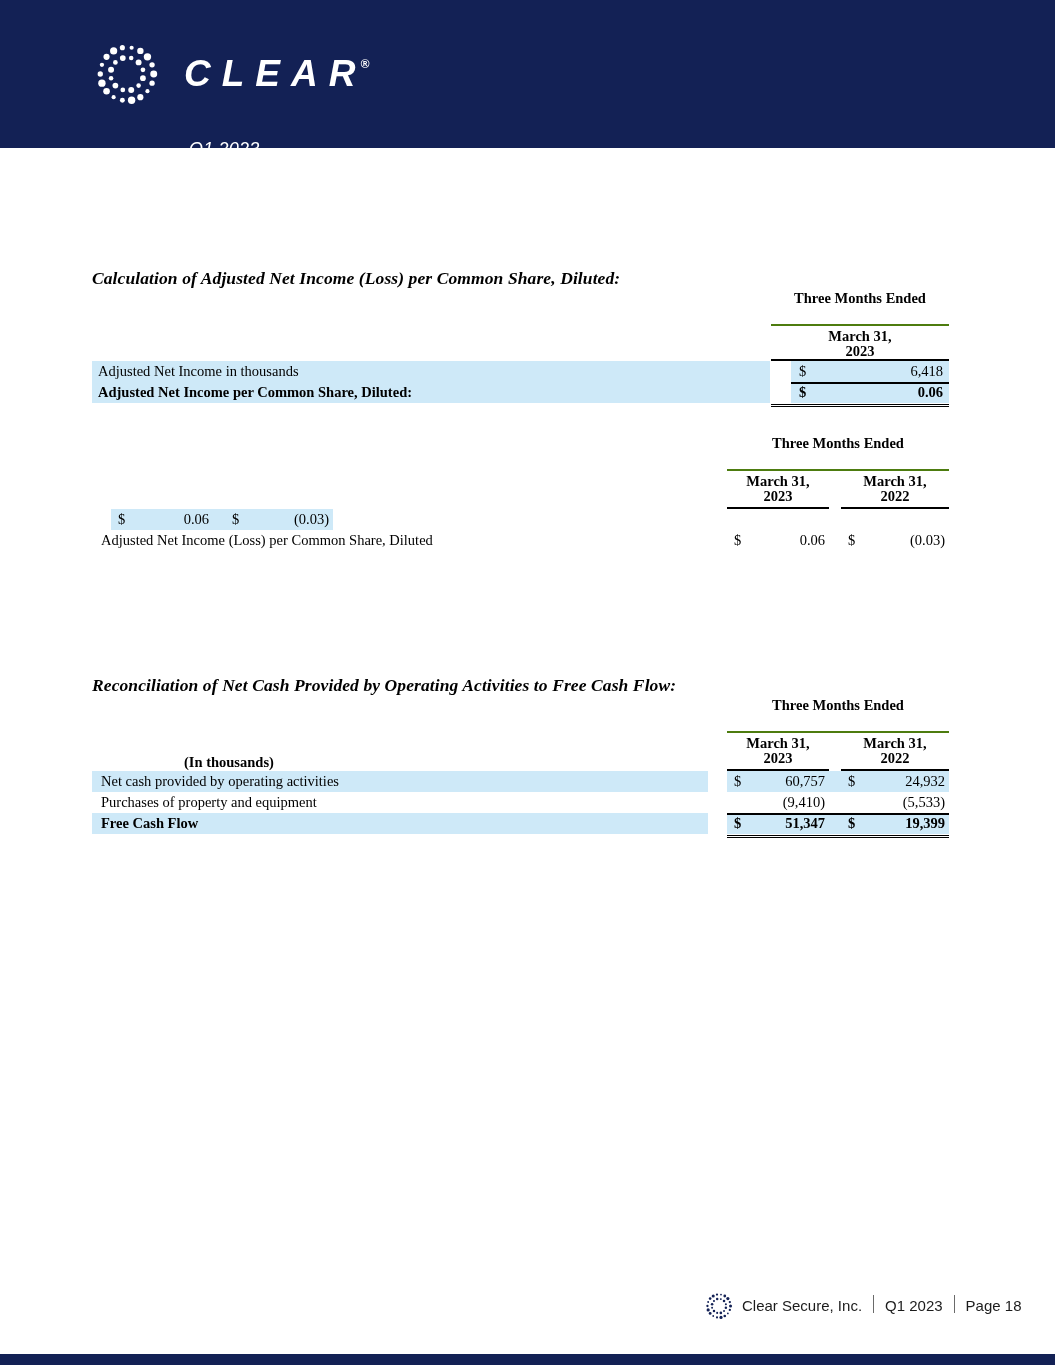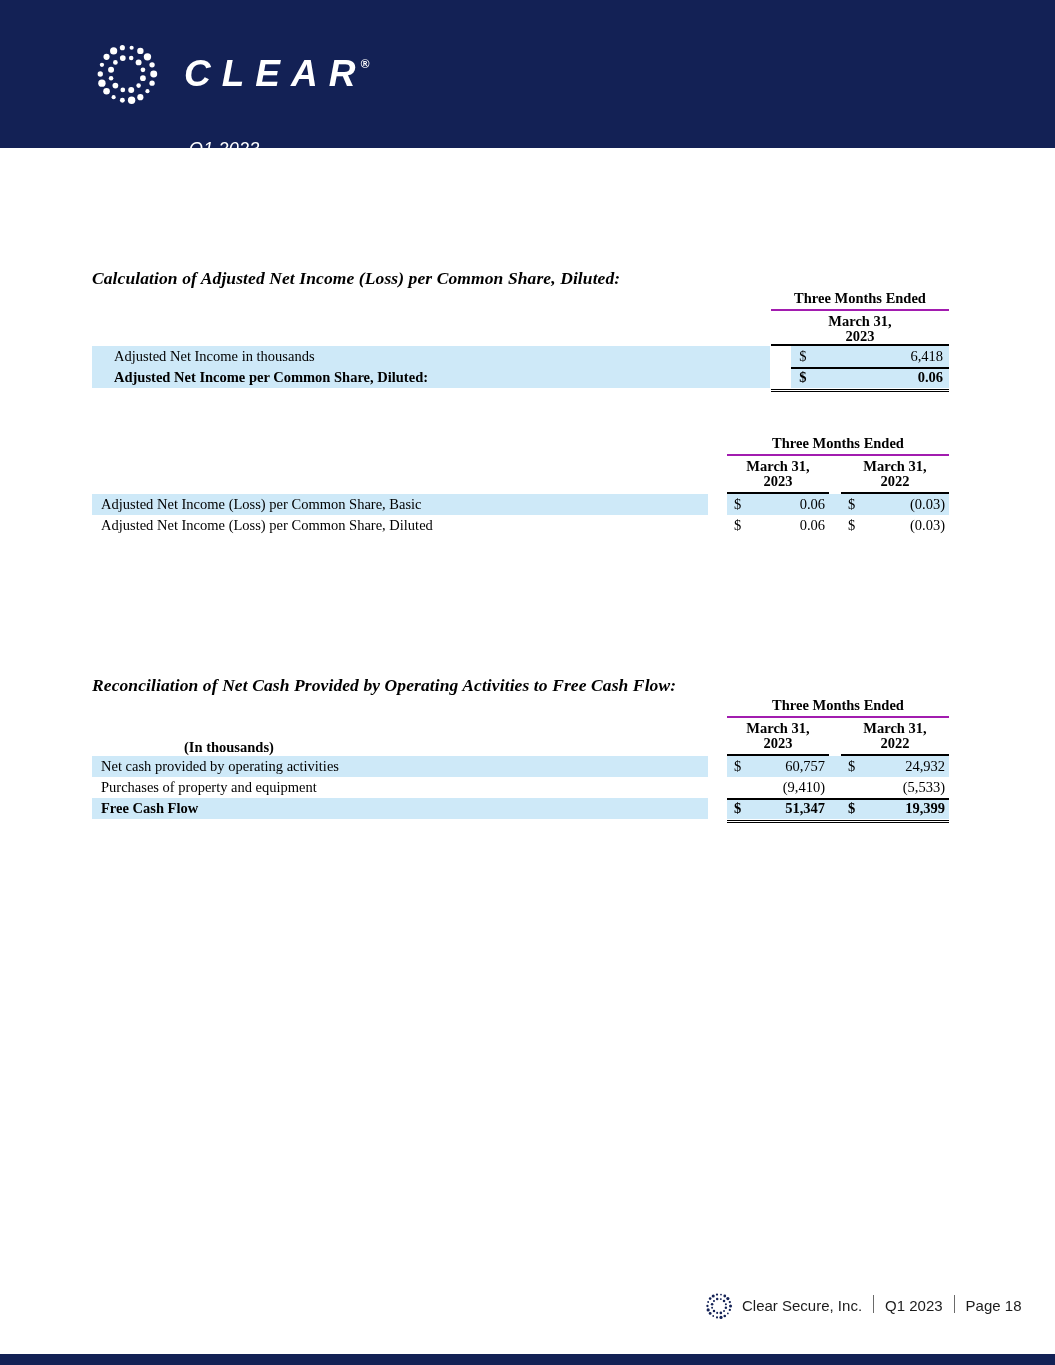--- a/index.html
+++ b/index.html
@@ -27,38 +27,38 @@
   }
   .hdr-sub.l1 { top:114px;margin-top:34px; }
   .hdr-sub.l2 { top:139px; }
   
   .tbl { position:absolute; left:92px; width:857px; }
   .tbl-title {
     font-family:"Liberation Serif", serif; font-weight:700; font-style:italic;
     font-size:17.5px; letter-spacing:.1px; margin-bottom:2px; white-space:nowrap;margin-top:40px;
   }
   .thead { text-align:center; font-weight:700; font-size:14.5px; line-height:15px; }
-  .thead .period { padding-bottom:3px; border-bottom:2px solid #a21caf; }
+  .thead .period { padding-bottom:18px; border-bottom:2px solid #4d7c0f; }
   .thead1 { margin-left:679px; width:178px; }
   .thead23 { margin-left:635px; width:222px; position:relative; }
   .dates { display:flex; }
   .dates1 { padding-top:3px; border-bottom:2px solid #000; }
   .datecol { padding-top:3px; padding-bottom:3px; border-bottom:2px solid #000; }
   .datecol span, .dates1 span { display:block; }
   .w1 { width:102px; }
   .gap12 { width:12px; border-bottom:none; }
   .w2 { width:108px; }
   .in-thousands {
     position:absolute; left:-543px; bottom:1px; font-weight:700;
     font-size:14.5px; text-align:left; white-space:nowrap;
   }
   
   .row { display:flex; height:21px; font-size:14.5px; line-height:21px; }
   .row .lbl { white-space:nowrap; overflow:hidden; }
-  .lbl1 { width:771px; padding-left:22px; }
+  .lbl1 { width:771px; padding-left:6px; }
   .lbl23 { width:616px; padding-left:9px; }
   .gut1 { width:24px; }
   .gut23 { width:19px; }
   .vals1 { width:178px; display:flex; justify-content:space-between; padding:0 6px 0 8px; }
   .vals23 { width:222px; display:flex; }
   .vcell { display:flex; justify-content:space-between; padding:0 4px 0 7px; }
   .vcell.c1 { width:102px; }
   .vcell.cgap { width:12px; }
   .vcell.c2 { width:108px; }
   .blue .lbl, .blue .vals1, .blue .vals23 { background:#cee9f8; }
@@ -160,21 +160,20 @@
           <span>2023</span>
         </div>
         <div class="datecol gap12"></div>
         <div class="datecol w2">
           <span>March 31,</span>
           <span>2022</span>
         </div>
       </div>
     </div>
     <div class="row blue">
-      <div class="lbl lbl23">Adjusted Net Income (Loss) per Common Share, Basic</div>
       <div class="gut23"></div>
       <div class="vals23">
         <div class="vcell c1">
             <span>$</span>
             <span>0.06</span>
           </div>
         <div class="vcell cgap"></div>
         <div class="vcell c2">
             <span>$</span>
             <span>(0.03)</span>

